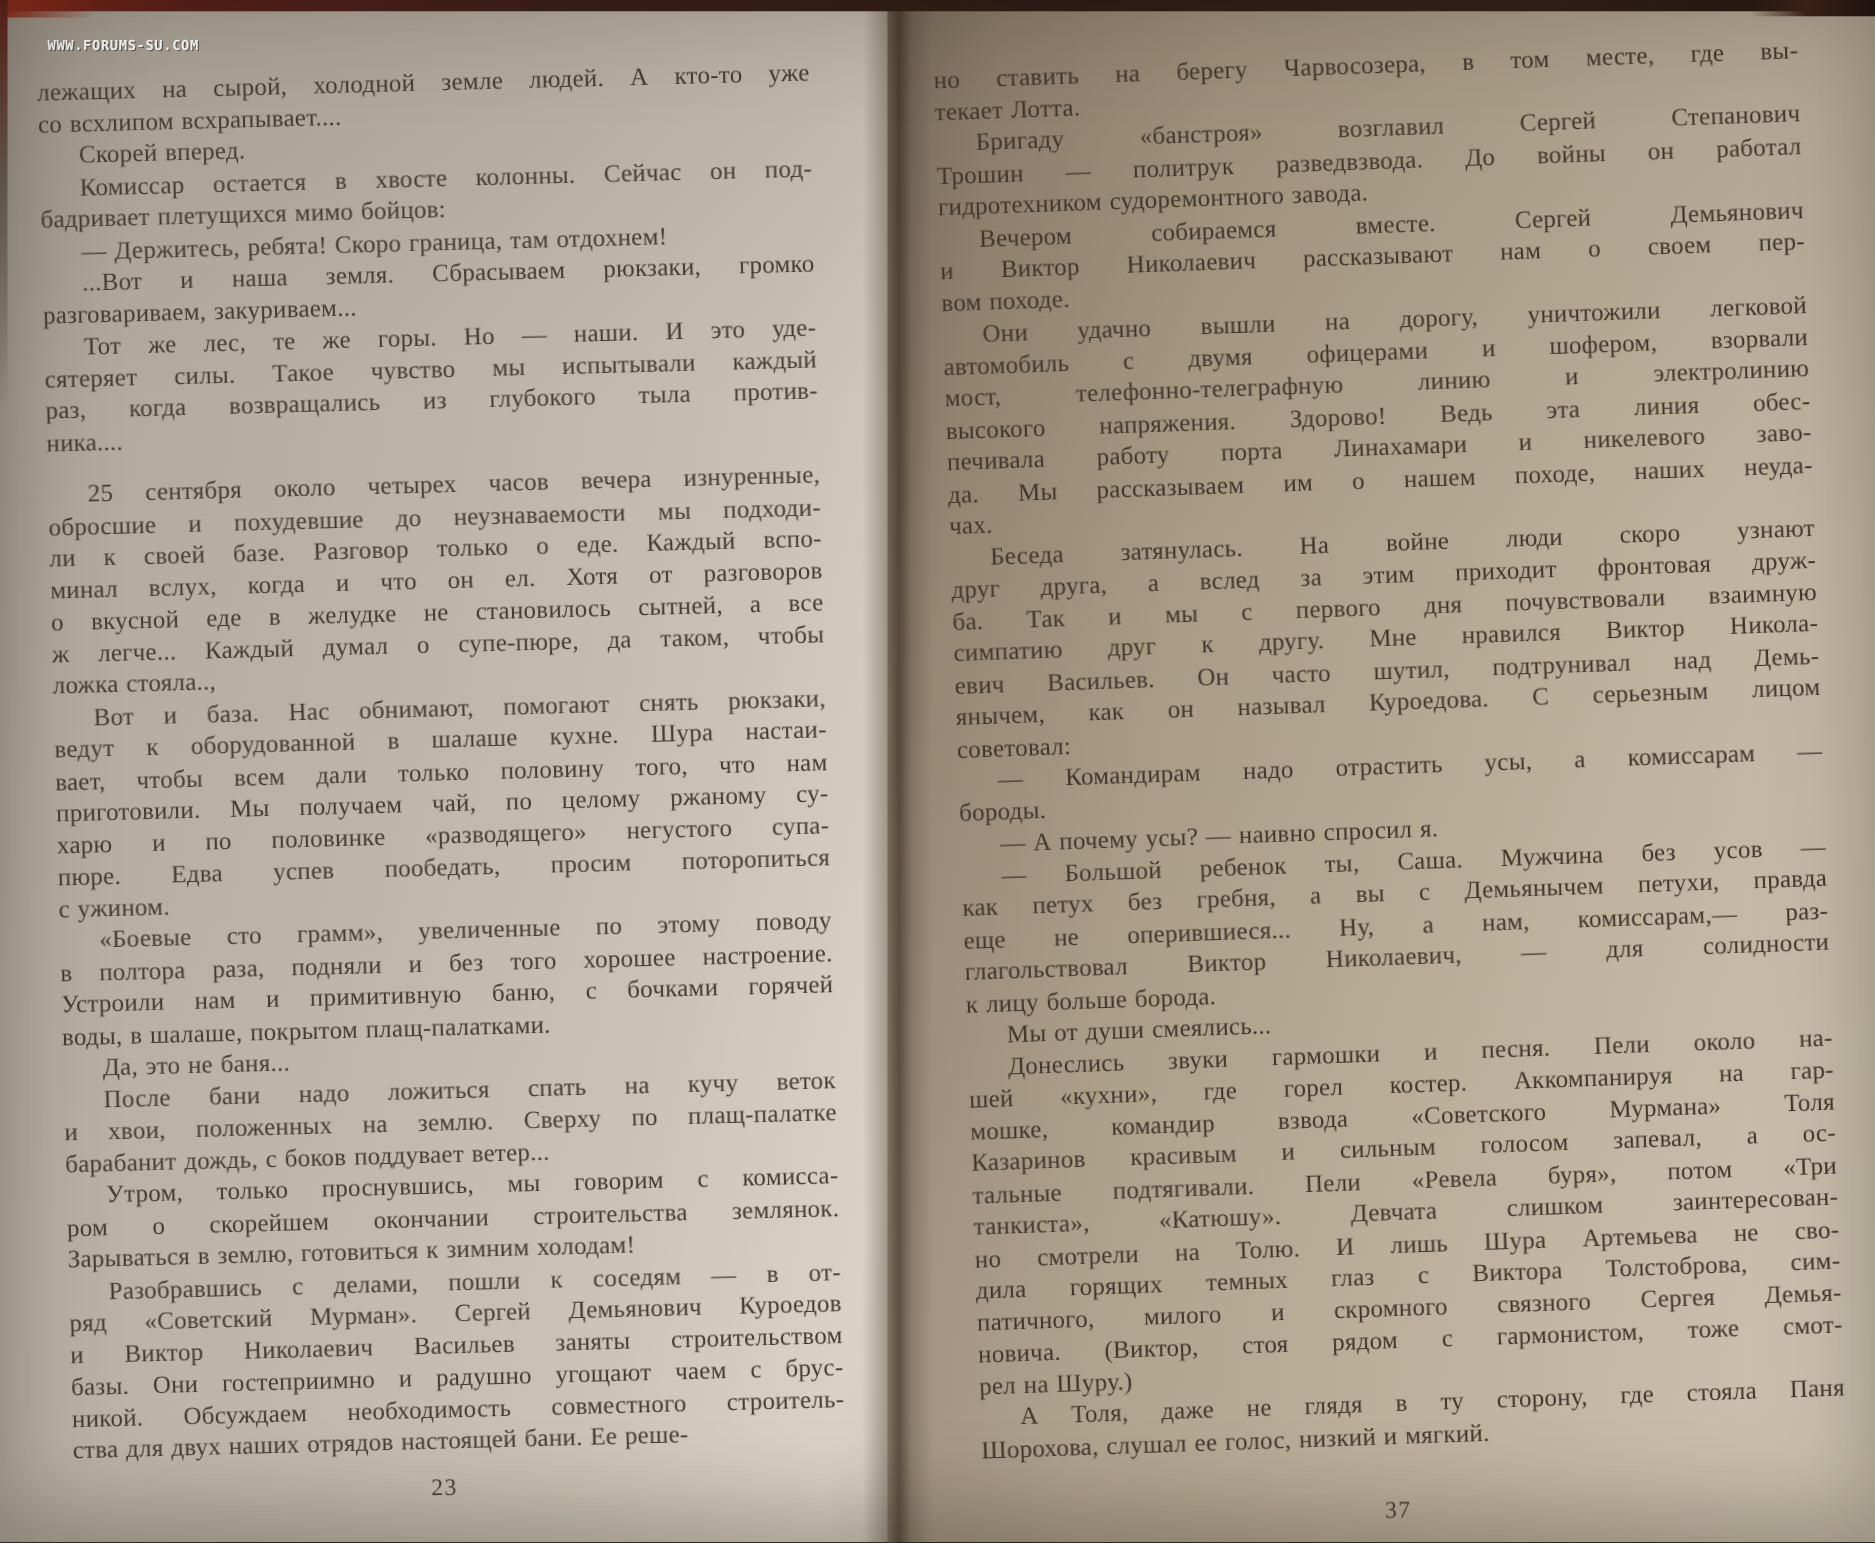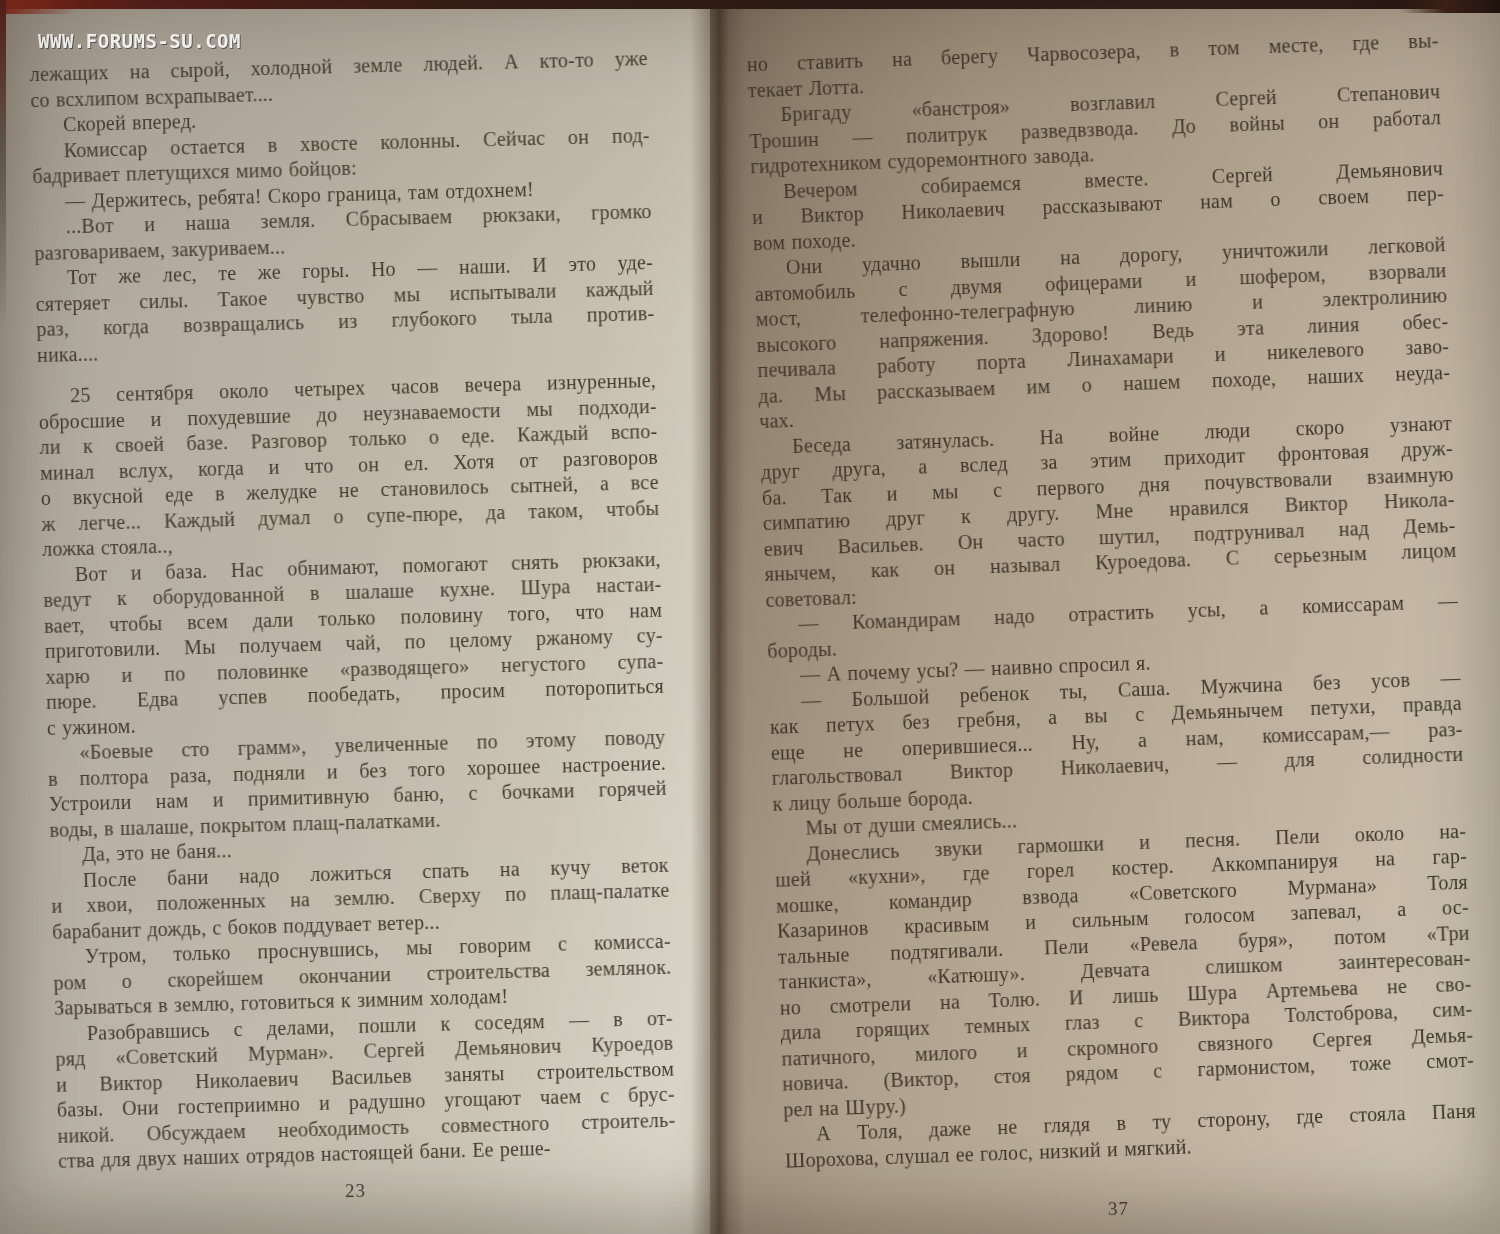--- a/index.html
+++ b/index.html
@@ -73,21 +73,21 @@
   .line.gap{margin-top:16px;}
   .page-number{
     position:absolute;font-size:19px;color:#4a4136;
     filter:blur(0.3px);letter-spacing:1px;
   }
   .pn-left{left:345px;top:1180px;transform:rotate(-1deg);}
   .pn-right{left:1108px;top:1198px;transform:rotate(-1deg);}
   .watermark{
     position:absolute;left:38px;top:30px;
     font-family:"DejaVu Sans Mono","Liberation Mono",monospace;
-    font-size:19px;font-weight:bold;color:#ffffff;opacity:0.95;
+    font-size:11px;font-weight:bold;color:#ffffff;opacity:0.95;
     letter-spacing:0.5px;
     text-shadow:1px 1px 0 rgba(45,45,45,0.65);
   }
 </style>
 </head>
 <body>
 
 <div class="photo">
   <div class="page page-left"></div>
   <div class="page page-right"></div>

